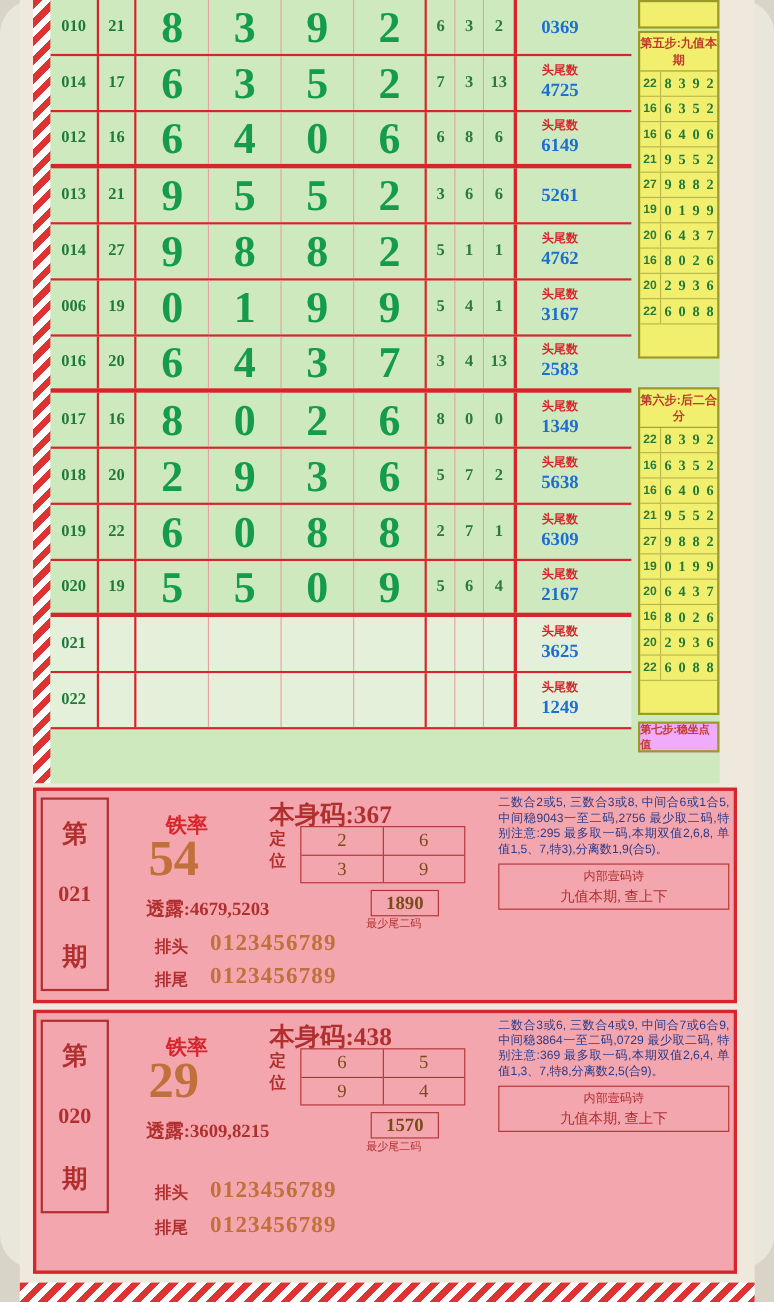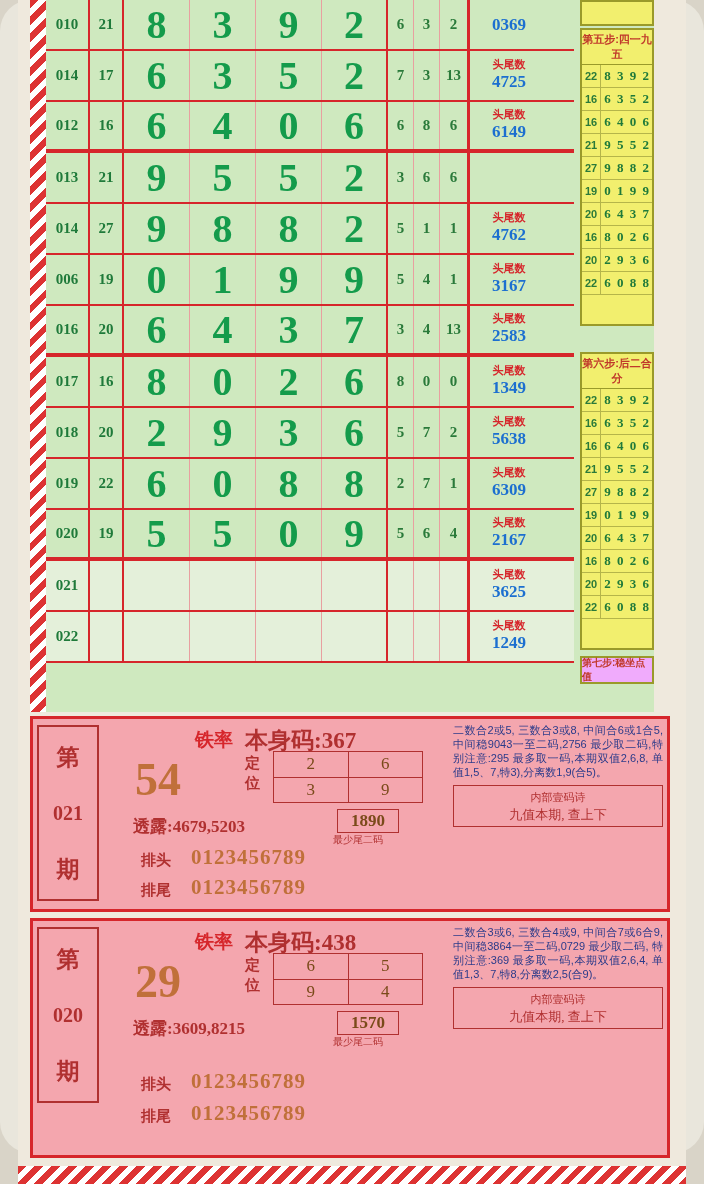--- a/index.html
+++ b/index.html
@@ -48,21 +48,21 @@
   .ytop{position:absolute;left:534px;top:0;width:74px;height:26px;background:#f2ef6e;border:2px solid #9a9a2a;box-sizing:border-box;}
 
   
   .pink{position:absolute;left:30px;width:640px;background:#f4a6ae;border:3px solid #d6262b;box-sizing:border-box;}
   #pink1{top:716px;height:196px;}
   #pink2{top:918px;height:240px;}
   .pk-left{position:absolute;left:4px;top:6px;width:62px;height:176px;border:2px solid #b03030;box-sizing:border-box;
      display:flex;flex-direction:column;align-items:center;justify-content:space-around;color:#b03030;font-weight:bold;font-size:23px;font-family:"Liberation Serif",serif;}
   .pk-iss{font-size:20px;}
   .pk-mid{position:absolute;left:72px;top:4px;width:340px;height:186px;}
-  .tiel{position:absolute;left:46px;top:4px;font-size:19px;color:#d6262b;font-weight:bold;font-family:"Liberation Serif",serif;margin-left:44px;}
+  .tiel{position:absolute;left:46px;top:14px;font-size:19px;color:#d6262b;font-weight:bold;font-family:"Liberation Serif",serif;}
   .bsm{position:absolute;left:140px;top:2px;font-size:23px;color:#b03030;font-weight:bold;font-family:"Liberation Serif",serif;}
   .bignum{position:absolute;left:30px;top:30px;font-size:46px;color:#c0703a;font-weight:bold;font-family:"Liberation Serif",serif;}
   .dingwei{position:absolute;left:140px;top:30px;font-size:15px;color:#b03030;font-weight:bold;line-height:20px;}
   .dwbox{position:absolute;left:168px;top:28px;width:150px;height:52px;border:1px solid #b03030;box-sizing:border-box;display:flex;}
   .dwbox .col{flex:1;border-right:1px solid #b03030;box-sizing:border-box;display:flex;flex-direction:column;}
   .dwbox .col:last-child{border-right:none;}
   .dwbox .cell{flex:1;display:flex;align-items:center;justify-content:center;border-bottom:1px solid #b03030;font-size:17px;color:#7a4a1a;font-family:"Liberation Serif",serif;}
   .dwbox .cell:last-child{border-bottom:none;}
   .toulu{position:absolute;left:28px;top:92px;font-size:17px;color:#b03030;font-weight:bold;font-family:"Liberation Serif",serif;}
   .tlbox{position:absolute;left:232px;top:86px;width:62px;height:24px;border:1px solid #b03030;box-sizing:border-box;
@@ -136,20 +136,24 @@
           <div class="row">
             <div class="c-id">013</div>
             <div class="c-n">21</div>
             <div class="c-big">9</div>
             <div class="c-big">5</div>
             <div class="c-big">5</div>
             <div class="c-big last">2</div>
             <div class="c-s">3</div>
             <div class="c-s">6</div>
             <div class="c-s last">6</div>
+            <div class="c-tail">
+              <div class="lab"></div>
+              <div class="val">5261</div>
+            </div>
           </div>
           <div class="row">
             <div class="c-id">014</div>
             <div class="c-n">27</div>
             <div class="c-big">9</div>
             <div class="c-big">8</div>
             <div class="c-big">8</div>
             <div class="c-big last">2</div>
             <div class="c-s">5</div>
             <div class="c-s">1</div>
@@ -276,21 +280,21 @@
             <div class="c-s last"></div>
             <div class="c-tail">
               <div class="lab">头尾数</div>
               <div class="val">1249</div>
             </div>
           </div>
         </div>
 
       <div class="ytop"></div>
       <div class="ypanel p1">
-        <div class="yhead">第五步:四一九五</div>
+        <div class="yhead">第五步:九值本期</div>
         <div class="ybody">
             <div class="yrow">
               <div class="yk">22</div>
               <div class="yd">
                 <span>8</span>
                 <span>3</span>
                 <span>9</span>
                 <span>2</span>
               </div>
             </div>

